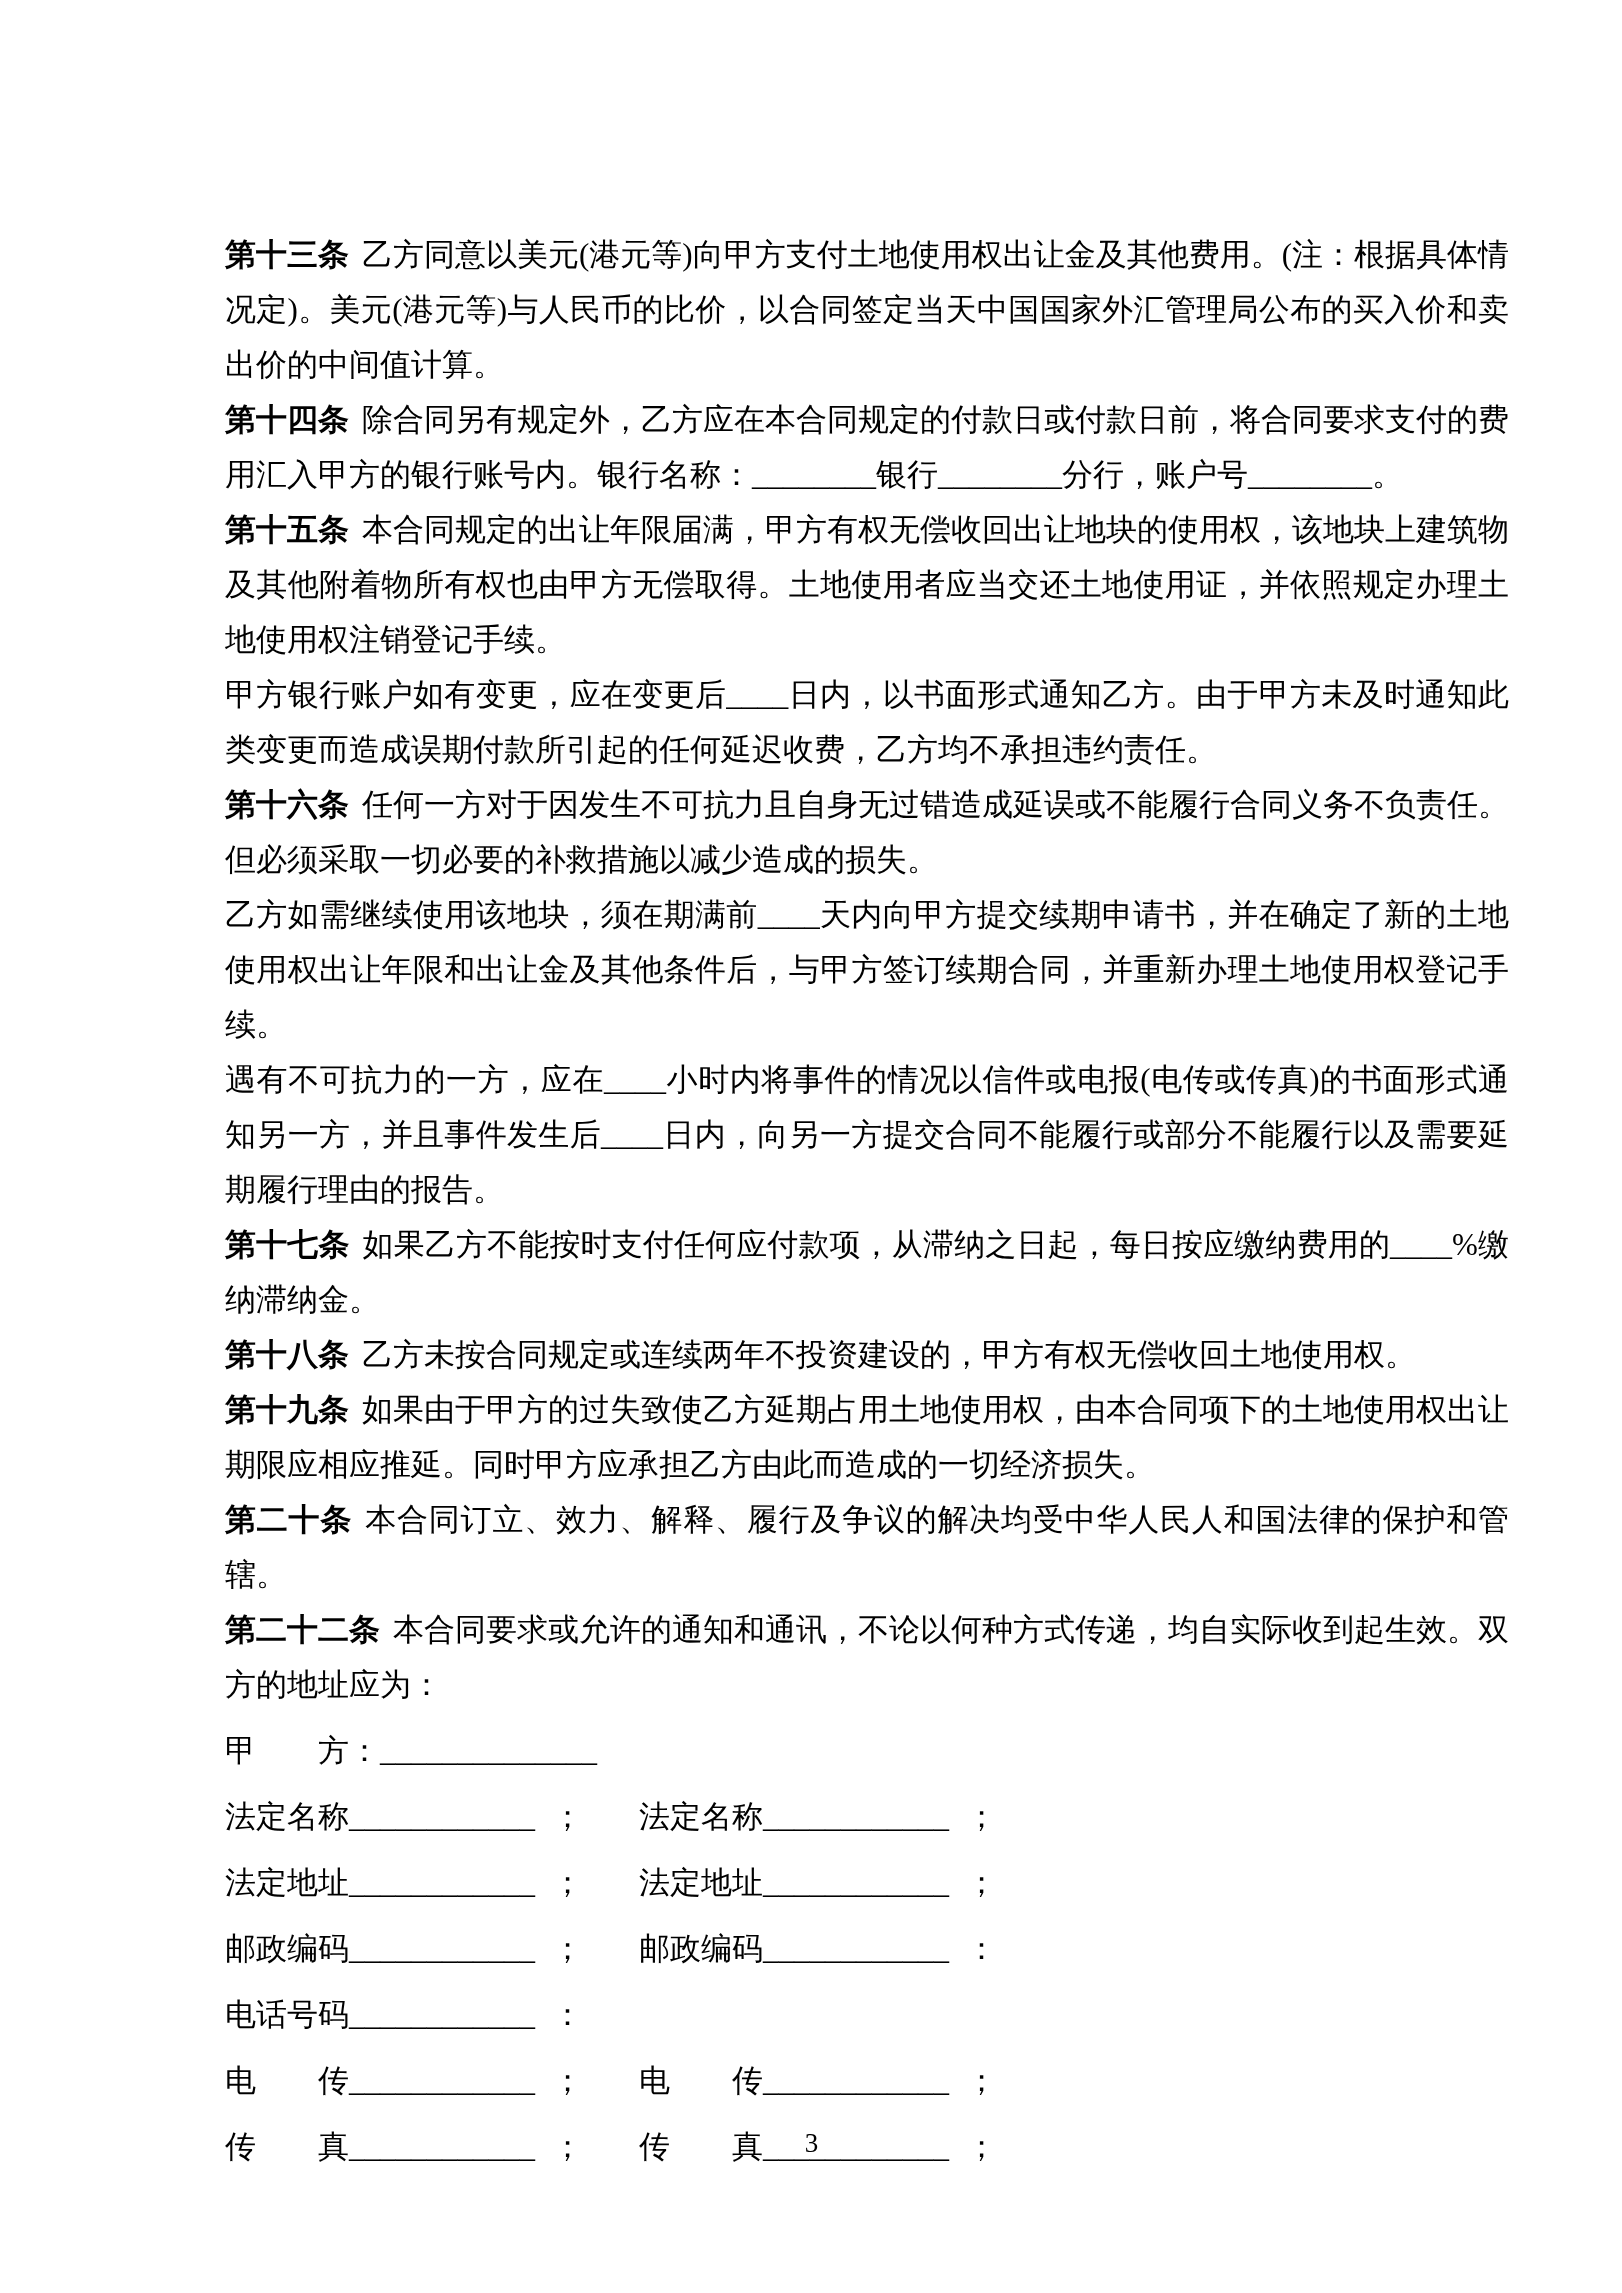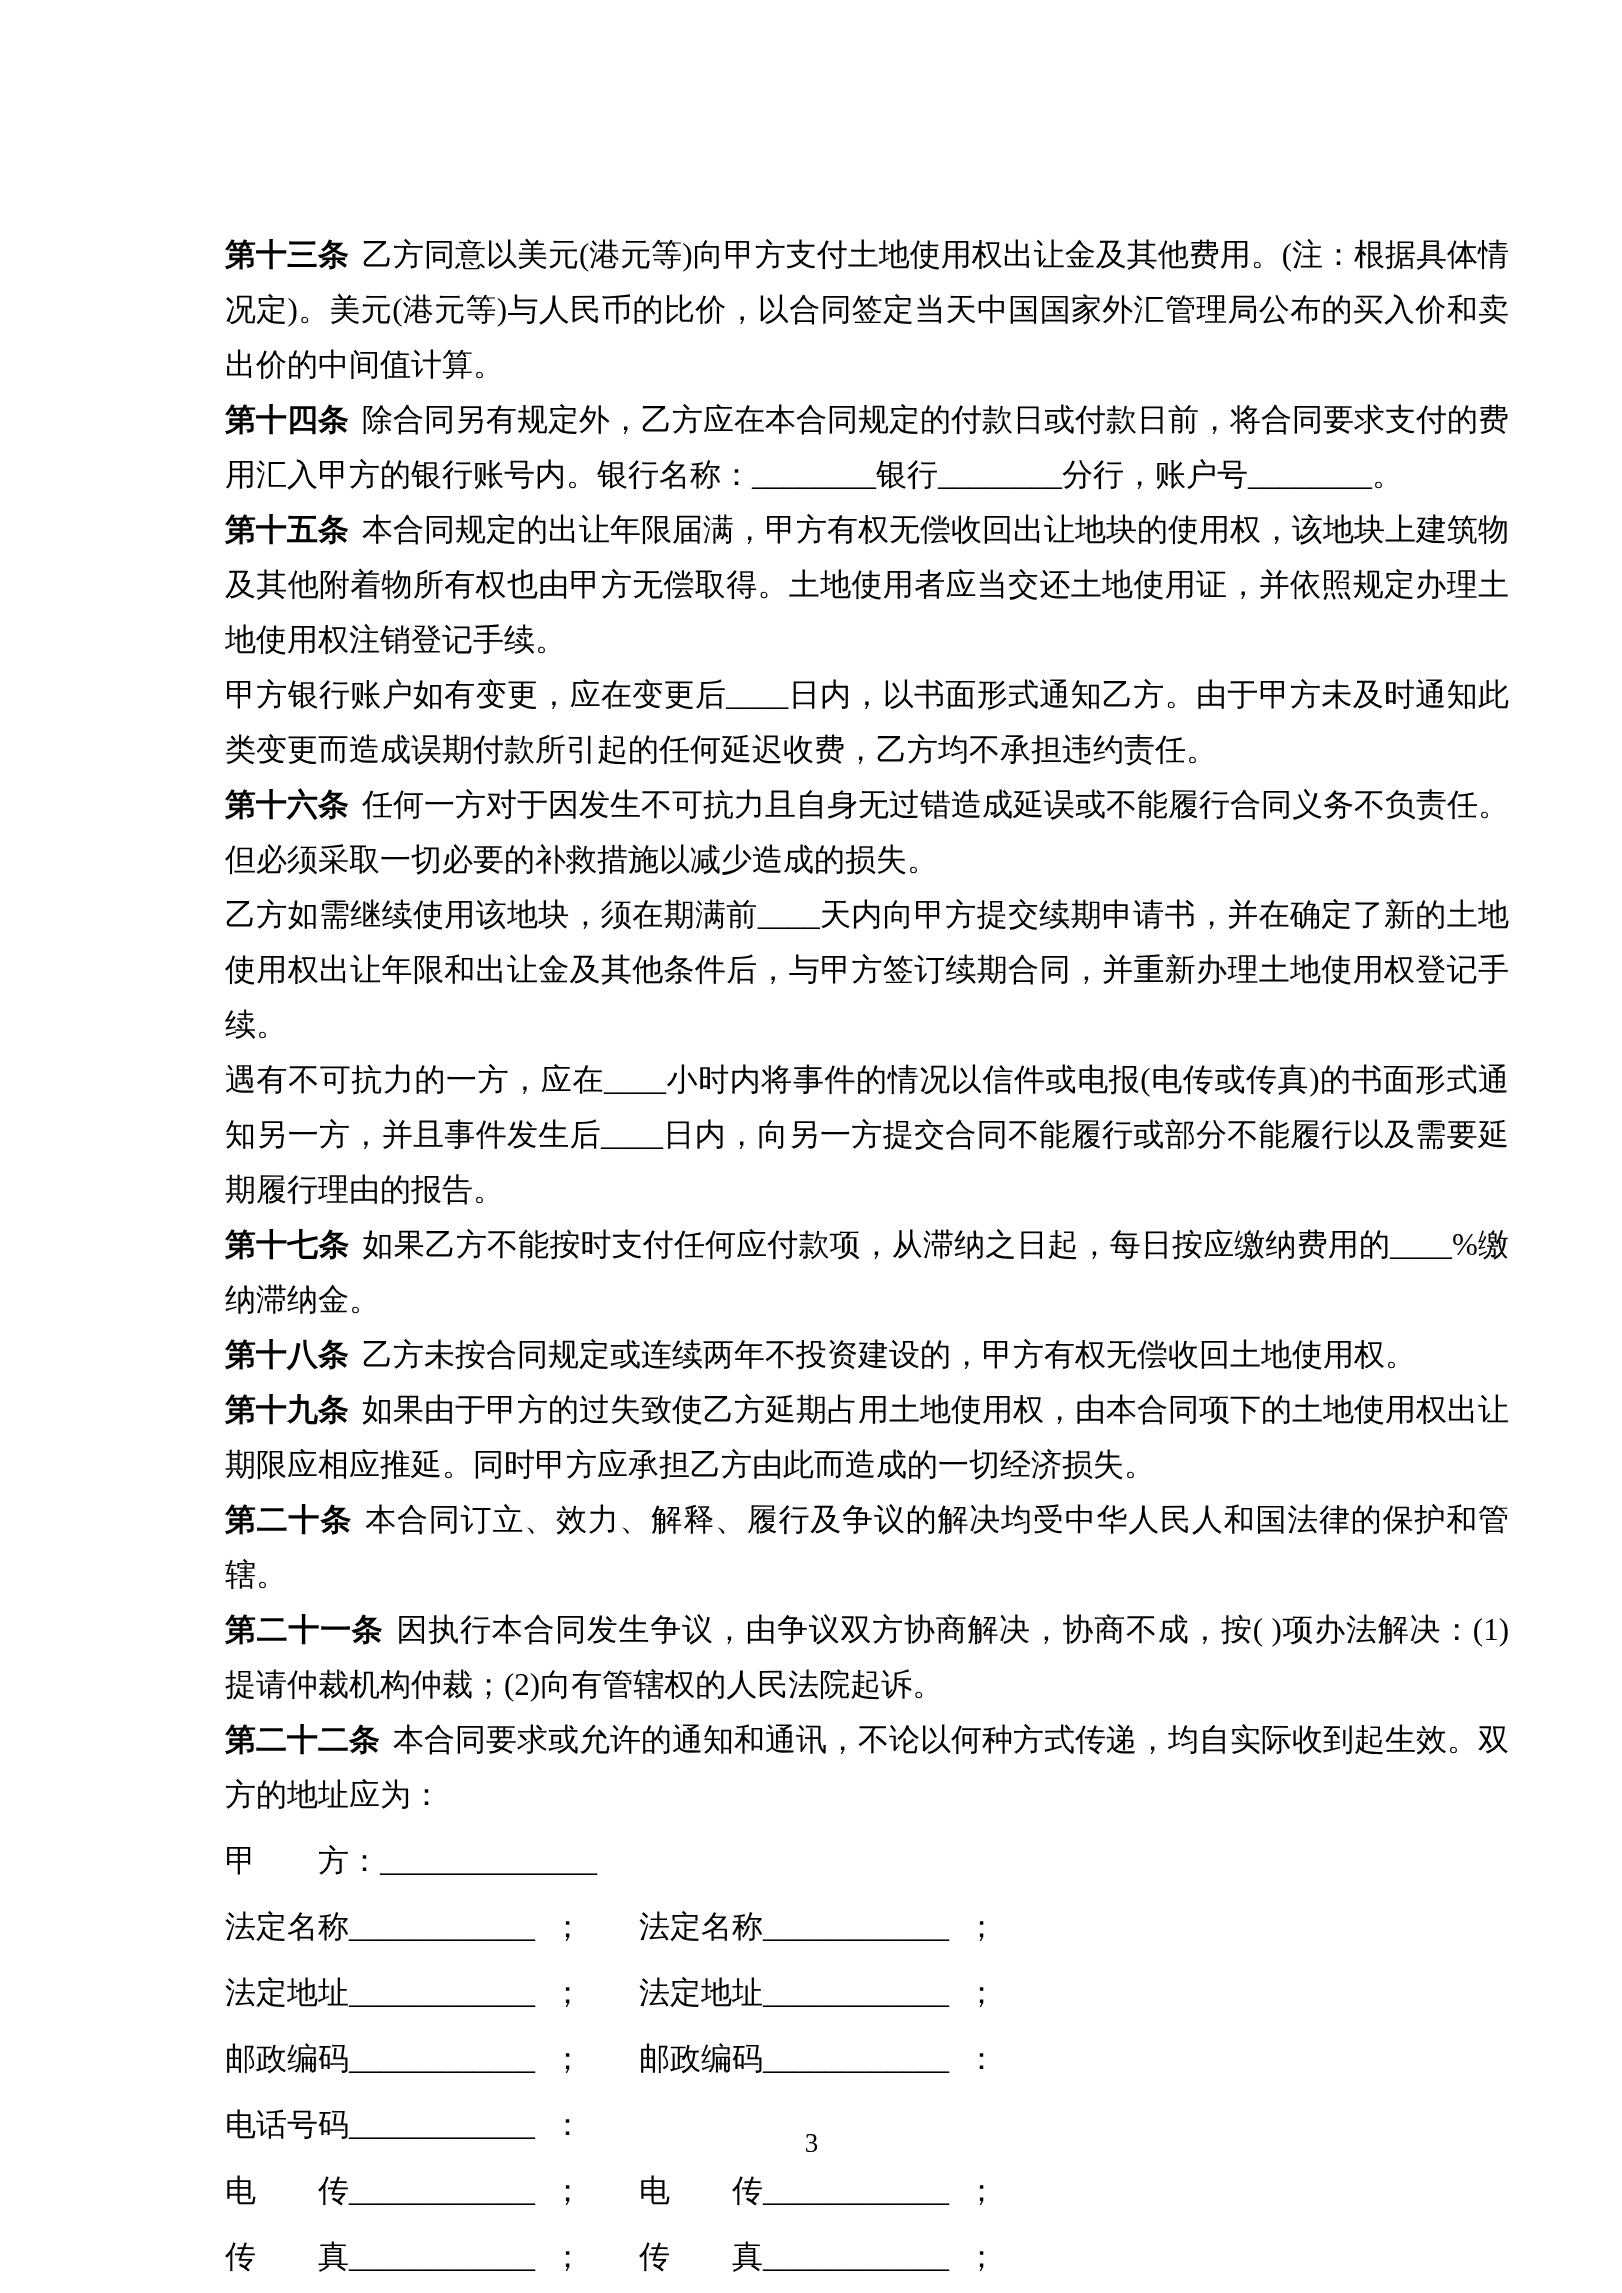--- a/index.html
+++ b/index.html
@@ -38,21 +38,20 @@
     <p class="para"><span class="para-label">第十四条</span><span class="para-text">除合同另有规定外，乙方应在本合同规定的付款日或付款日前，将合同要求支付的费用汇入甲方的银行账号内。银行名称：________银行________分行，账户号________。</span></p>
     <p class="para"><span class="para-label">第十五条</span><span class="para-text">本合同规定的出让年限届满，甲方有权无偿收回出让地块的使用权，该地块上建筑物及其他附着物所有权也由甲方无偿取得。土地使用者应当交还土地使用证，并依照规定办理土地使用权注销登记手续。</span></p>
     <p class="para"><span class="para-label"></span><span class="para-text">甲方银行账户如有变更，应在变更后____日内，以书面形式通知乙方。由于甲方未及时通知此类变更而造成误期付款所引起的任何延迟收费，乙方均不承担违约责任。</span></p>
     <p class="para"><span class="para-label">第十六条</span><span class="para-text">任何一方对于因发生不可抗力且自身无过错造成延误或不能履行合同义务不负责任。但必须采取一切必要的补救措施以减少造成的损失。</span></p>
     <p class="para"><span class="para-label"></span><span class="para-text">乙方如需继续使用该地块，须在期满前____天内向甲方提交续期申请书，并在确定了新的土地使用权出让年限和出让金及其他条件后，与甲方签订续期合同，并重新办理土地使用权登记手续。</span></p>
     <p class="para"><span class="para-label"></span><span class="para-text">遇有不可抗力的一方，应在____小时内将事件的情况以信件或电报(电传或传真)的书面形式通知另一方，并且事件发生后____日内，向另一方提交合同不能履行或部分不能履行以及需要延期履行理由的报告。</span></p>
     <p class="para"><span class="para-label">第十七条</span><span class="para-text">如果乙方不能按时支付任何应付款项，从滞纳之日起，每日按应缴纳费用的____%缴纳滞纳金。</span></p>
     <p class="para"><span class="para-label">第十八条</span><span class="para-text">乙方未按合同规定或连续两年不投资建设的，甲方有权无偿收回土地使用权。</span></p>
     <p class="para"><span class="para-label">第十九条</span><span class="para-text">如果由于甲方的过失致使乙方延期占用土地使用权，由本合同项下的土地使用权出让期限应相应推延。同时甲方应承担乙方由此而造成的一切经济损失。</span></p>
     <p class="para"><span class="para-label">第二十条</span><span class="para-text">本合同订立、效力、解释、履行及争议的解决均受中华人民人和国法律的保护和管辖。</span></p>
-    <p class="para"><span class="para-label">第二十一条</span><span class="para-text">因执行本合同发生争议，由争议双方协商解决，协商不成，按( )项办法解决：(1)提请仲裁机构仲裁；(2)向有管辖权的人民法院起诉。</span></p>
     <p class="para"><span class="para-label">第二十二条</span><span class="para-text">本合同要求或允许的通知和通讯，不论以何种方式传递，均自实际收到起生效。双方的地址应为：</span></p>
 
     <div class="contact">
 
       <div class="contact-row">
         <div class="contact-cell left"><span class="c-label">甲　　方：</span><span class="c-blank">______________</span><span class="c-sep"></span></div>
       </div>
 
       <div class="contact-row">
         <div class="contact-cell left"><span class="c-label">法定名称</span><span class="c-blank">____________</span><span class="c-sep">；</span></div>

